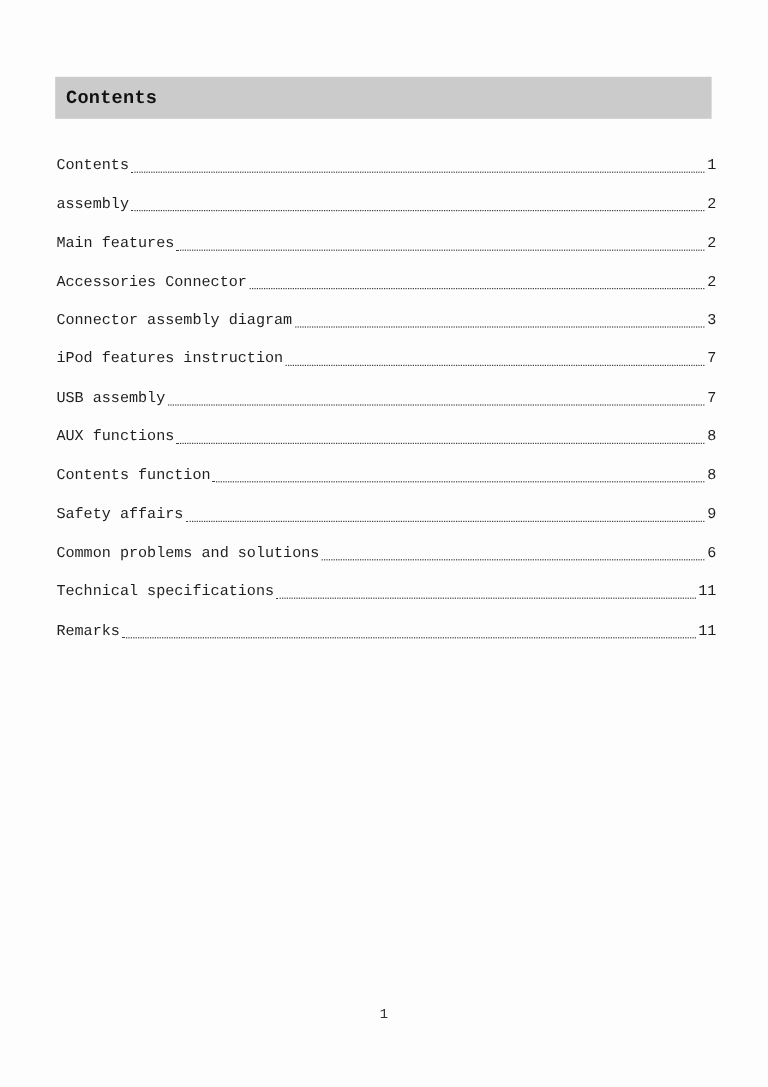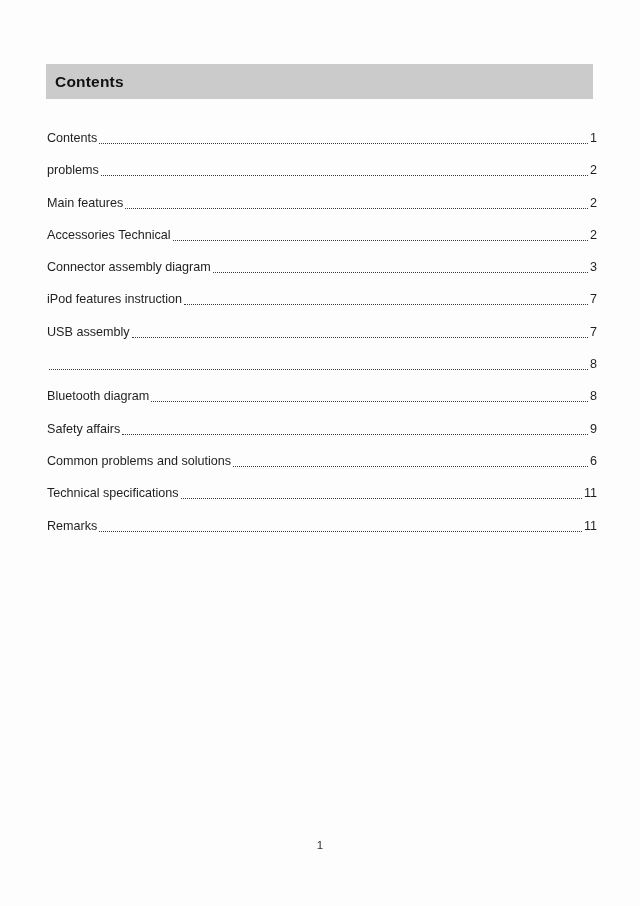--- a/index.html
+++ b/index.html
@@ -6,21 +6,21 @@
     margin: 0;
     padding: 0;
     background: #ffffff;
   }
   .page {
     position: relative;
     width: 640px;
     height: 906px;
     background: #fdfdfd;
     overflow: hidden;
-    font-family: Liberation Sans, sans-serif;
+    font-family: Liberation Mono, monospace;
   }
   .header-bar {
     position: absolute;
     left: 46px;
     top: 64px;
     width: 547px;
     height: 35px;
     background: #cbcbcb;
     display: flex;
     align-items: center;
@@ -87,33 +87,33 @@
 
   <div class="toc">
 
       <div class="toc-row">
         <span class="toc-title">Contents</span>
         <span class="toc-leader"></span>
         <span class="toc-page">1</span>
       </div>
 
       <div class="toc-row">
-        <span class="toc-title">problems</span>
+        <span class="toc-title">assembly</span>
         <span class="toc-leader"></span>
         <span class="toc-page">2</span>
       </div>
 
       <div class="toc-row">
         <span class="toc-title">Main features</span>
         <span class="toc-leader"></span>
         <span class="toc-page">2</span>
       </div>
 
       <div class="toc-row">
-        <span class="toc-title">Accessories Technical</span>
+        <span class="toc-title">Accessories Connector</span>
         <span class="toc-leader"></span>
         <span class="toc-page">2</span>
       </div>
 
       <div class="toc-row">
         <span class="toc-title">Connector assembly diagram</span>
         <span class="toc-leader"></span>
         <span class="toc-page">3</span>
       </div>
 
@@ -125,26 +125,27 @@
         <span class="toc-page">7</span>
       </div>
 
       <div class="toc-row">
         <span class="toc-title">USB assembly</span>
         <span class="toc-leader"></span>
         <span class="toc-page">7</span>
       </div>
 
       <div class="toc-row">
+        <span class="toc-title">AUX functions</span>
         <span class="toc-leader"></span>
         <span class="toc-page">8</span>
       </div>
 
       <div class="toc-row">
-        <span class="toc-title">Bluetooth diagram</span>
+        <span class="toc-title">Contents function</span>
         <span class="toc-leader"></span>
         <span class="toc-page">8</span>
       </div>
 
       <div class="toc-row">
         <span class="toc-title">Safety affairs</span>
         <span class="toc-leader"></span>
         <span class="toc-page">9</span>
       </div>
 

